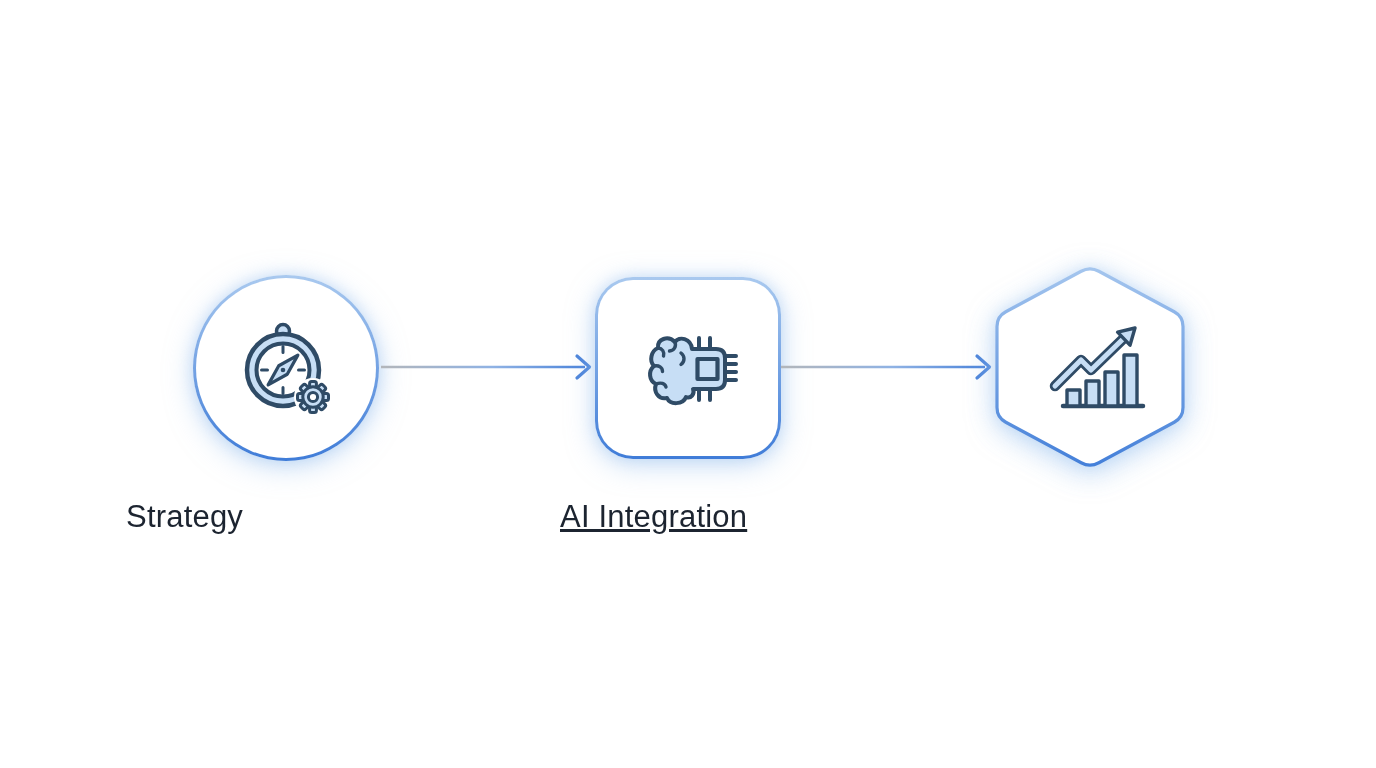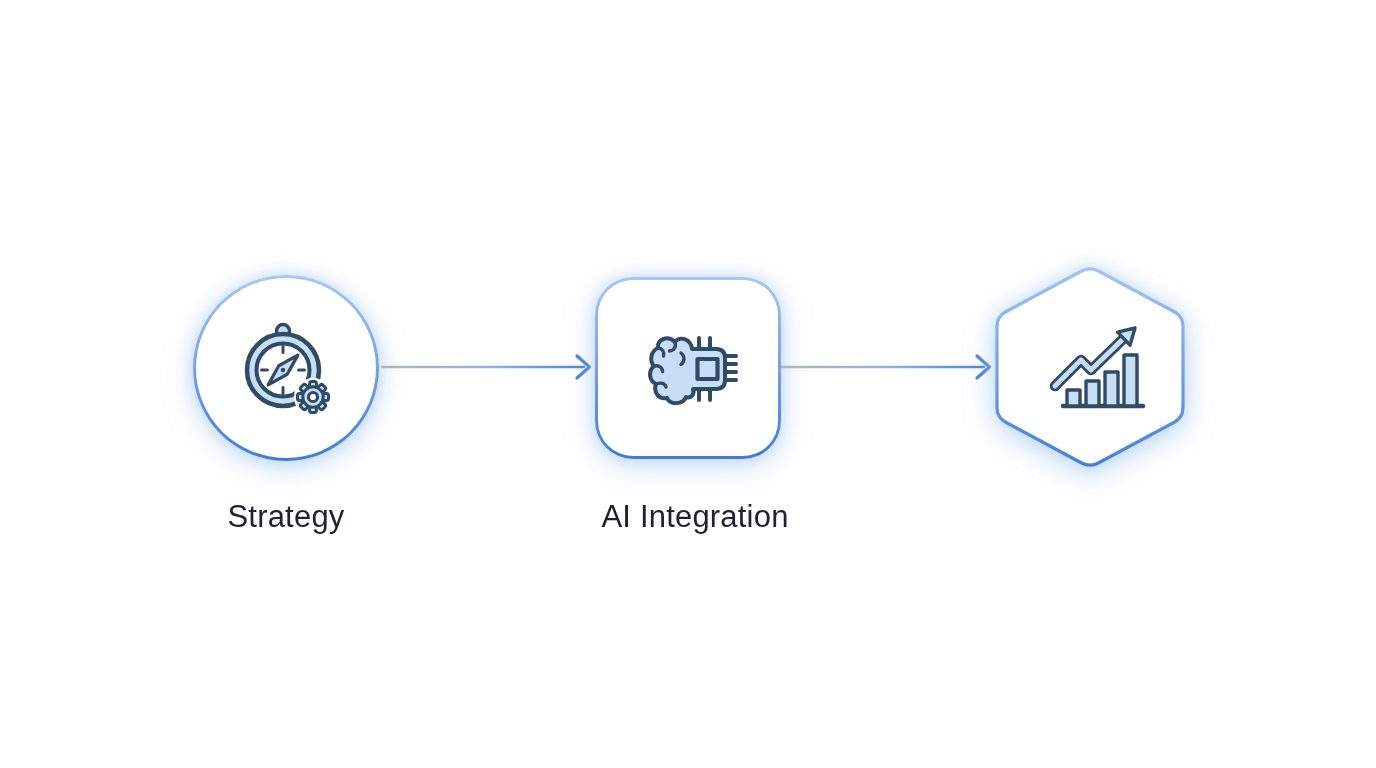--- a/index.html
+++ b/index.html
@@ -43,21 +43,21 @@
   }
   .icon{
     position:absolute;
     left:50%;top:50%;
     transform:translate(-50%,-50%);
   }
   .label{
     position:absolute;
     top:499px;
     width:320px;
-    text-align:center;
+    text-align:left;
     font-size:31px;
     font-weight:500;
     letter-spacing:.2px;
     color:var(--label-text);
     line-height:36px;
   }
   .connector{position:absolute;}
   
   .i-shape{fill:var(--icon-fill);stroke:var(--icon-outline);stroke-linejoin:round;}
   .i-line{fill:none;stroke:var(--icon-outline);stroke-linecap:round;stroke-linejoin:round;}
@@ -123,21 +123,21 @@
         <path class="i-line" stroke-width="4" d="M46 26 C45 15 33 13 29 19 C22 12 11 16 12 25 C5 28 3 38 8 43 C2 48 3 58 10 61 C7 69 13 77 21 75 C24 82 37 82 40 74 C45 76 49 71 47 66"></path>
         <path class="i-line" stroke-width="3.4" d="M29 19 C30.5 24 28 27.5 23.5 28"></path>
         <path class="i-line" stroke-width="3.4" d="M12 25 C16.5 25.5 18.5 29 17.5 33"></path>
         <path class="i-line" stroke-width="3.4" d="M8 43 C13 42 16.5 44.5 16.5 48.5"></path>
         <path class="i-line" stroke-width="3.4" d="M10 61 C15 59 19 60.5 20 64"></path>
         <path class="i-line" stroke-width="3.4" d="M35 30 C39 33 39 38.5 35 41.5"></path>
         <path class="i-hl" stroke-width="3.4" d="M38 48 L46.5 48"></path>
       </g>
     </svg>
   </div>
-  <div class="label" style="left:535px;">AI Integration</div>
+  <div class="label" style="left:560px;text-decoration:underline;">AI Integration</div>
 
   <svg class="connector" style="left:780px;top:347px;" width="220" height="40" viewBox="0 0 220 40">
     <defs>
       <linearGradient id="cg2" gradientUnits="userSpaceOnUse" x1="0" y1="20" x2="205" y2="20">
         <stop offset="0" style="stop-color:var(--connector-gray)"></stop>
         <stop offset="0.55" stop-color="#8fb2e4"></stop>
         <stop offset="1" style="stop-color:var(--connector-blue)"></stop>
       </linearGradient>
     </defs>
     <line x1="1" y1="20" x2="205" y2="20" stroke="url(#cg2)" stroke-width="2.6"></line>

